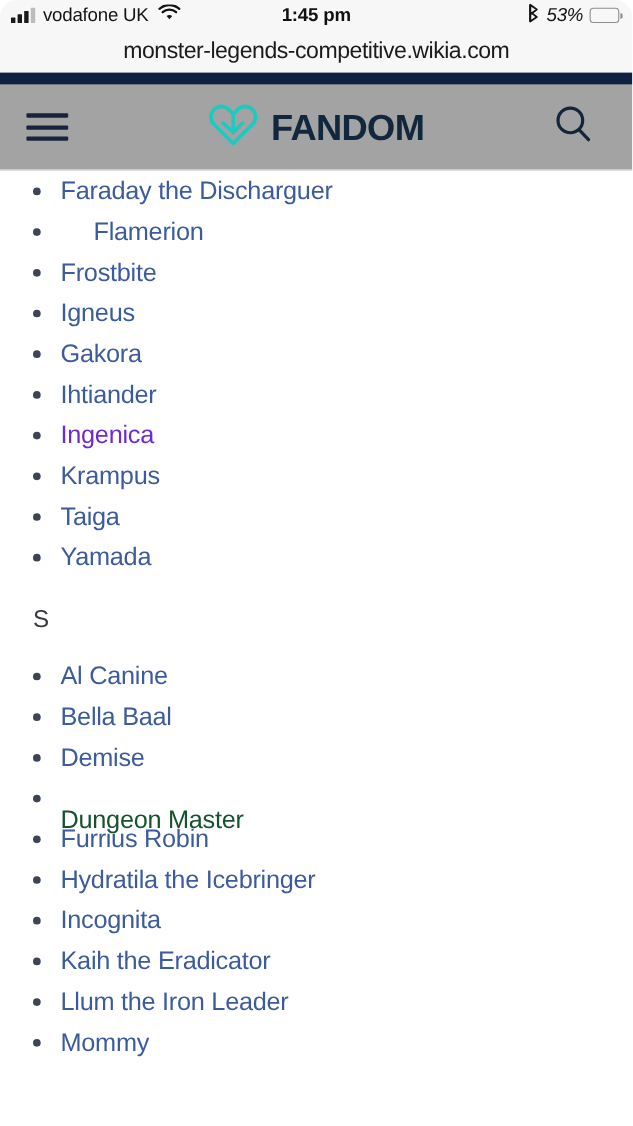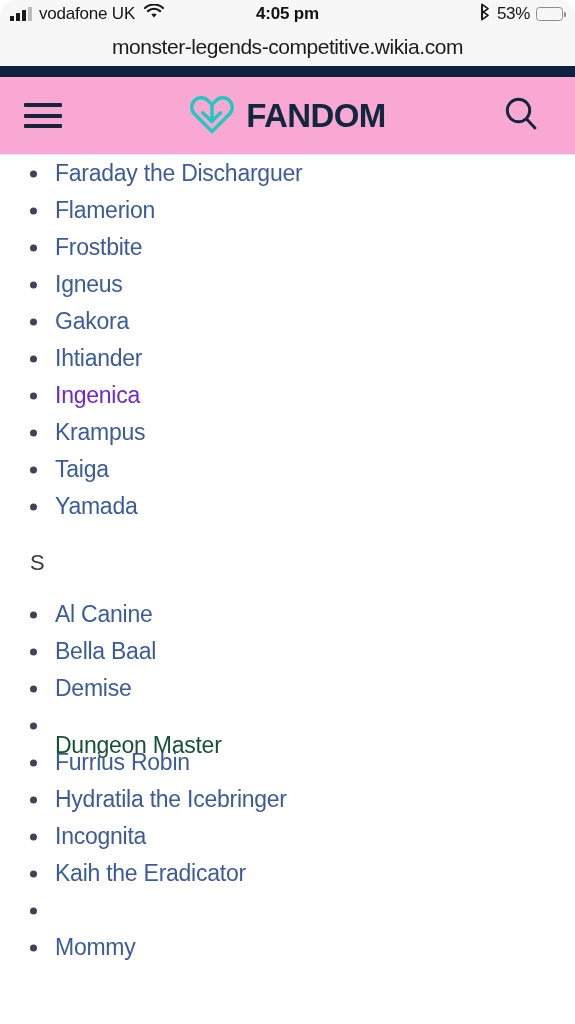--- a/index.html
+++ b/index.html
@@ -78,20 +78,21 @@
     font-weight: bold;
     color: #111111;
     letter-spacing: -0.2px;
   }
 
   .status-right {
     display: flex;
     align-items: center;
     gap: 6px;
     margin-left: auto;
+    font-style: italic;
   }
   .bt-icon { display: block; }
   .battery-pct {
     font-size: 17px;
     color: #141414;
     letter-spacing: -0.3px;
   }
   .battery {
     position: relative;
     width: 27px;
@@ -133,21 +134,21 @@
 
   
   .navy-stripe {
     height: 11px;
     background: #0e2240;
   }
 
   
   .site-header {
     height: 78px;
-    background: #f9a8d4;
+    background: #a3a3a3;
     border-bottom: 1px solid #e8eaed;
     display: flex;
     align-items: center;
     padding: 0 34px 0 24px;
     position: relative;
   }
 
   .hamburger {
     display: flex;
     flex-direction: column;
@@ -265,21 +266,21 @@
       <span class="wifi-icon">
         <svg width="22" height="16" viewBox="0 0 22 16" aria-hidden="true">
           <path d="M11 13.6 L8.4 10.6 A4.1 4.1 0 0 1 13.6 10.6 Z" fill="#141414"></path>
           <path d="M4.9 7.1 A9.1 9.1 0 0 1 17.1 7.1" fill="none" stroke="#141414" stroke-width="2.1" stroke-linecap="round"></path>
           <path d="M2.0 4.0 A13.4 13.4 0 0 1 20.0 4.0" fill="none" stroke="#141414" stroke-width="2.1" stroke-linecap="round"></path>
         </svg>
       </span>
     </div>
 
     <div class="status-center">
-      <span class="clock">4:05 pm</span>
+      <span class="clock">1:45 pm</span>
     </div>
 
     <div class="status-right">
       <span class="bt-icon">
         <svg width="12" height="18" viewBox="0 0 12 18" aria-hidden="true">
           <path d="M3 1.4 L9 5.6 L3 10.2 L3 1.4 M3 7.8 L9 12.4 L3 16.6 L3 7.8" fill="none" stroke="#141414" stroke-width="1.7" stroke-linejoin="round" stroke-linecap="round"></path>
           <line x1="3" y1="1.4" x2="3" y2="16.6" stroke="#141414" stroke-width="1.7"></line>
         </svg>
       </span>
       <span class="battery-pct">53%</span>
@@ -329,21 +330,21 @@
   </div>
 
   <div class="content" id="article-content">
       <ul class="monster-list list-block-first">
         <li>
           <span class="bullet" style="background: rgb(60, 68, 85);"></span>
           <a href="#" style="color: rgb(59, 91, 156);">Faraday the Discharguer</a>
         </li>
         <li>
           <span class="bullet" style="background: rgb(60, 68, 85);"></span>
-          <a href="#" style="color: rgb(59, 91, 156);">Flamerion</a>
+          <a href="#" style="color: rgb(59, 91, 156); margin-left: 30px;">Flamerion</a>
         </li>
         <li>
           <span class="bullet" style="background: rgb(60, 68, 85);"></span>
           <a href="#" style="color: rgb(59, 91, 156);">Frostbite</a>
         </li>
         <li>
           <span class="bullet" style="background: rgb(60, 68, 85);"></span>
           <a href="#" style="color: rgb(59, 91, 156);">Igneus</a>
         </li>
         <li>
@@ -400,20 +401,21 @@
         <li>
           <span class="bullet" style="background: rgb(60, 68, 85);"></span>
           <a href="#" style="color: rgb(59, 91, 156); text-align: right;">Incognita</a>
         </li>
         <li>
           <span class="bullet" style="background: rgb(60, 68, 85);"></span>
           <a href="#" style="color: rgb(59, 91, 156);">Kaih the Eradicator</a>
         </li>
         <li>
           <span class="bullet" style="background: rgb(60, 68, 85);"></span>
+          <a href="#" style="color: rgb(59, 91, 156);">Llum the Iron Leader</a>
         </li>
         <li>
           <span class="bullet" style="background: rgb(60, 68, 85);"></span>
           <a href="#" style="color: rgb(59, 91, 156);">Mommy</a>
         </li>
       </ul>
     </div>
 
 </div>
 

